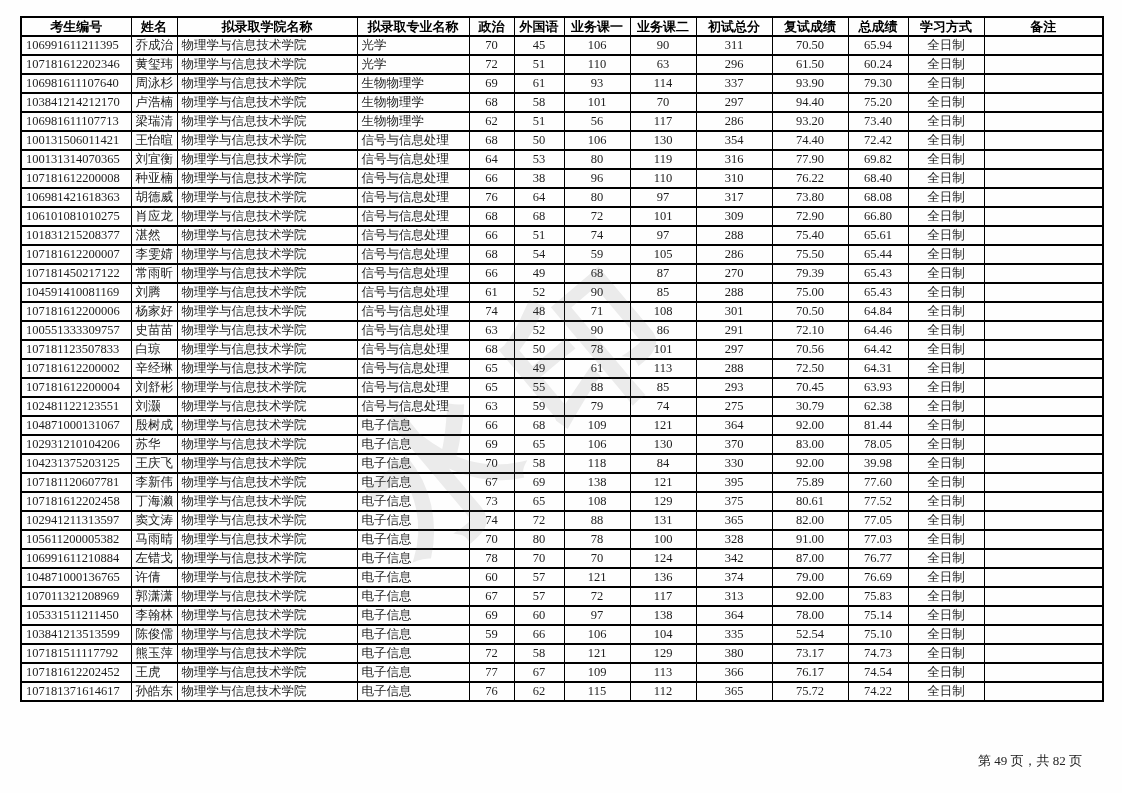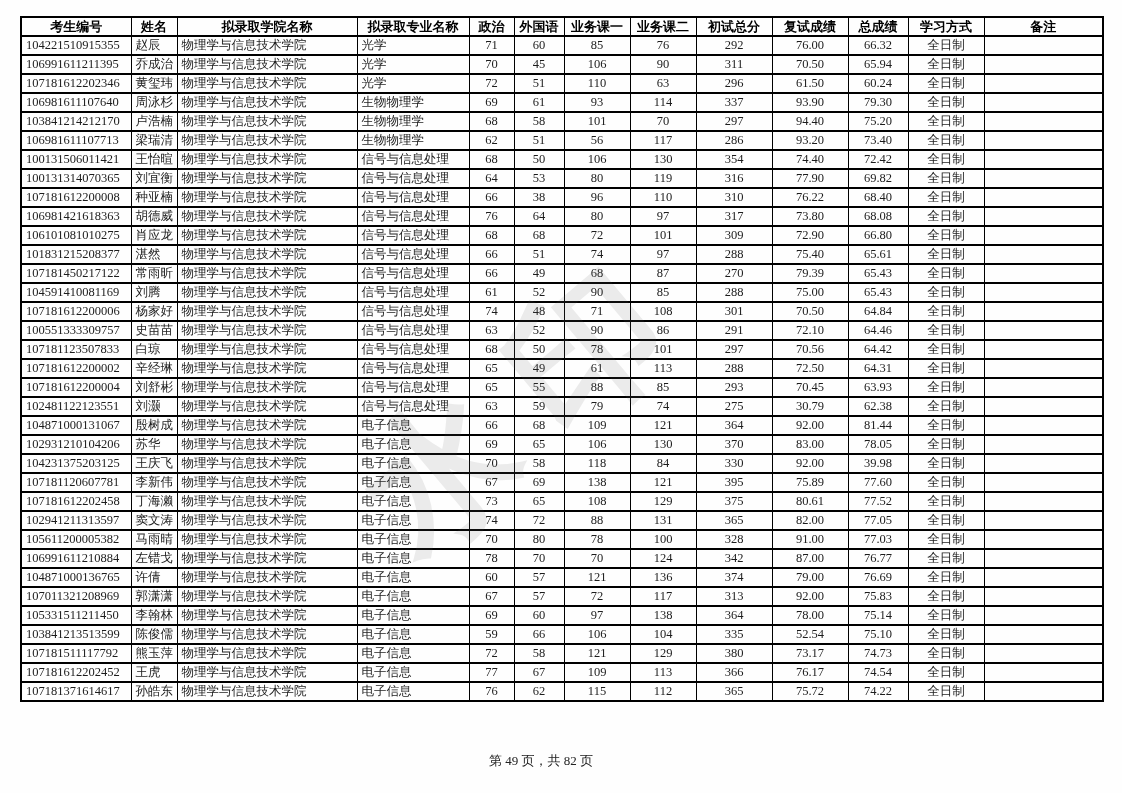--- a/index.html
+++ b/index.html
@@ -35,21 +35,21 @@
     font-weight:bold;font-size:13px;color:#000;
     text-align:center;
   }
   table.roster td:nth-child(1),
   table.roster td:nth-child(2),
   table.roster td:nth-child(3),
   table.roster td:nth-child(4){text-align:left;}
   .footer{
     position:absolute;left:0;top:752px;
     width:1082px;
-    text-align:center;
+    text-align:right;
     font-size:13px;color:#222;
     font-family:"Liberation Serif","DejaVu Serif",serif;
   }
   .watermark{
     position:absolute;left:180px;top:300px;
     width:700px;
     transform:rotate(-40deg);
     transform-origin:center center;
     font-family:"Liberation Sans","DejaVu Sans",sans-serif;
     font-weight:bold;
@@ -94,35 +94,20 @@
           <th>业务课二</th>
           <th>初试总分</th>
           <th>复试成绩</th>
           <th>总成绩</th>
           <th>学习方式</th>
           <th>备注</th>
         </tr>
     </thead>
     <tbody id="table-body">
         <tr>
-          <td>104221510915355</td>
-          <td>赵辰</td>
-          <td>物理学与信息技术学院</td>
-          <td>光学</td>
-          <td>71</td>
-          <td>60</td>
-          <td>85</td>
-          <td>76</td>
-          <td>292</td>
-          <td>76.00</td>
-          <td>66.32</td>
-          <td>全日制</td>
-          <td></td>
-        </tr>
-        <tr>
           <td>106991611211395</td>
           <td>乔成治</td>
           <td>物理学与信息技术学院</td>
           <td>光学</td>
           <td>70</td>
           <td>45</td>
           <td>106</td>
           <td>90</td>
           <td>311</td>
           <td>70.50</td>
@@ -270,20 +255,35 @@
           <td>湛然</td>
           <td>物理学与信息技术学院</td>
           <td>信号与信息处理</td>
           <td>66</td>
           <td>51</td>
           <td>74</td>
           <td>97</td>
           <td>288</td>
           <td>75.40</td>
           <td>65.61</td>
+          <td>全日制</td>
+          <td></td>
+        </tr>
+        <tr>
+          <td>107181612200007</td>
+          <td>李雯婧</td>
+          <td>物理学与信息技术学院</td>
+          <td>信号与信息处理</td>
+          <td>68</td>
+          <td>54</td>
+          <td>59</td>
+          <td>105</td>
+          <td>286</td>
+          <td>75.50</td>
+          <td>65.44</td>
           <td>全日制</td>
           <td></td>
         </tr>
         <tr>
           <td>107181450217122</td>
           <td>常雨昕</td>
           <td>物理学与信息技术学院</td>
           <td>信号与信息处理</td>
           <td>66</td>
           <td>49</td>

